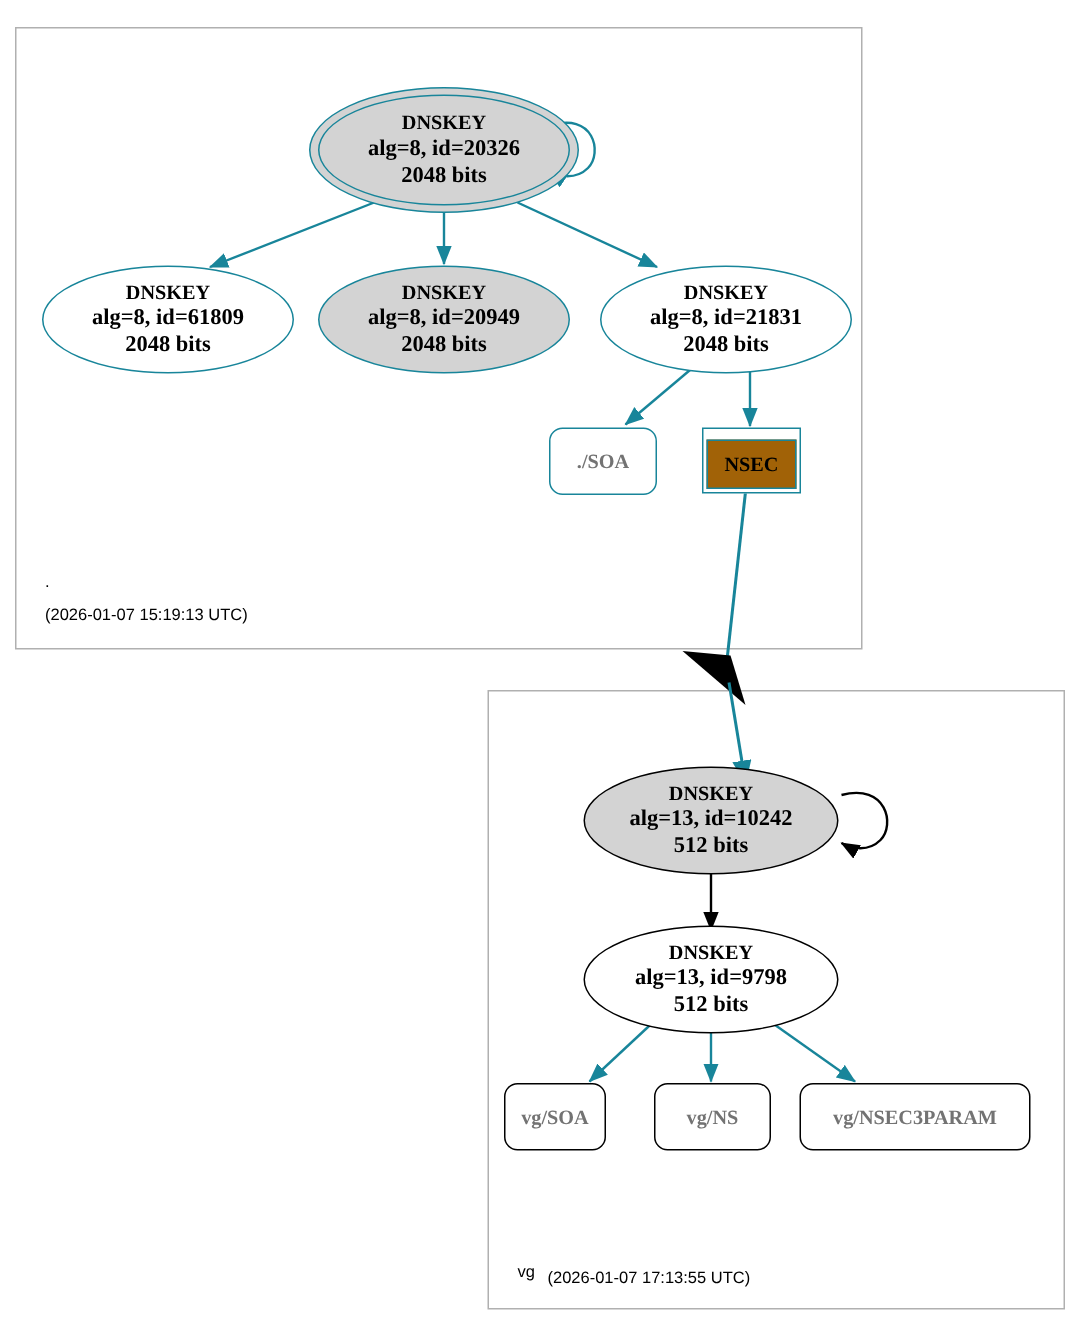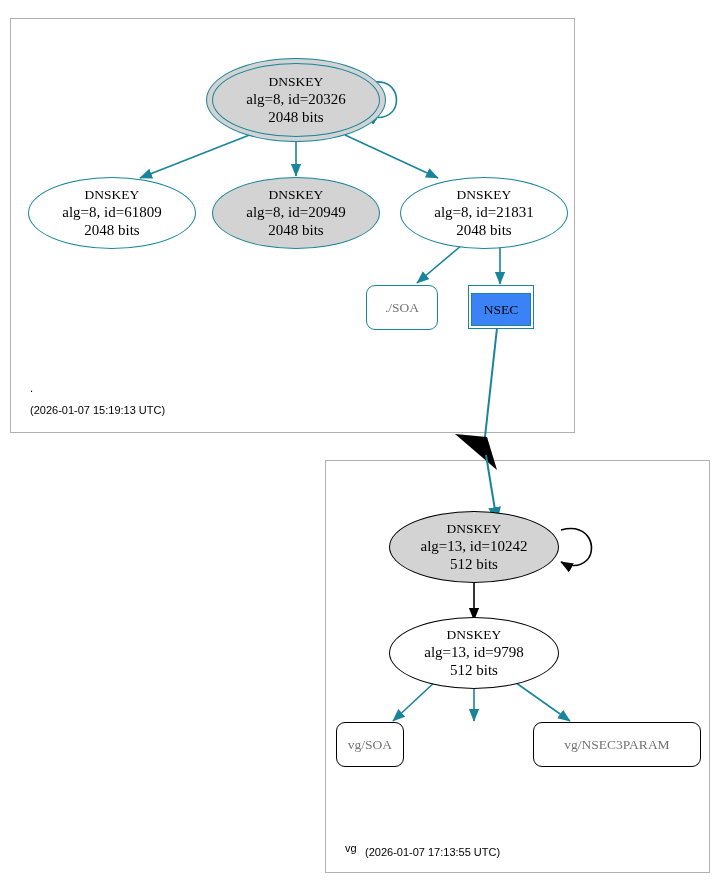--- a/index.html
+++ b/index.html
@@ -44,20 +44,21 @@
   }
   .node {
     position: absolute;
     box-sizing: border-box;
     display: flex;
     flex-direction: column;
     align-items: center;
     justify-content: center;
     text-align: center;
     white-space: nowrap;
+    font-weight: bold;
   }
   .ellipse {
     border-radius: 50%;
   }
   .key-title {
     font-size: 13.5px;
     line-height: 1.12;
     color: #000000;
   }
   .key-sub {
@@ -152,42 +153,45 @@
     <div class="key-title">DNSKEY</div>
     <div class="key-sub">alg=8, id=21831</div>
     <div class="key-sub">2048 bits</div>
   </div>
 
   <div class="node rrset" style="left:366px; top:285px; width:72px; height:45px; border:1.8px solid #18859a; background:#ffffff;">
     <div>./SOA</div>
   </div>
 
   <div class="nsec-outer" style="left:468px; top:285px; width:66px; height:44px; border:1.8px solid #18859a; background:#ffffff;"></div>
-  <div class="node nsec-box" style="left:471px; top:293px; width:60px; height:33px; border:1.8px solid #18859a; background:#3b82f6;">
+  <div class="node nsec-box" style="left:471px; top:293px; width:60px; height:33px; border:1.8px solid #18859a; background:#a16207;">
     <div>NSEC</div>
   </div>
 
   <div class="node ellipse" style="left:389px; top:511px; width:170px; height:72px; border:1.8px solid #000000; background:#d3d3d3;">
     <div class="key-title">DNSKEY</div>
     <div class="key-sub">alg=13, id=10242</div>
     <div class="key-sub">512 bits</div>
   </div>
 
   <div class="node ellipse" style="left:389px; top:617px; width:170px; height:72px; border:1.8px solid #000000; background:#ffffff;">
     <div class="key-title">DNSKEY</div>
     <div class="key-sub">alg=13, id=9798</div>
     <div class="key-sub">512 bits</div>
   </div>
 
   <div class="node rrset" style="left:336px; top:722px; width:68px; height:45px; border:1.8px solid #000000; background:#ffffff;">
     <div>vg/SOA</div>
   </div>
 
+  <div class="node rrset" style="left:436px; top:722px; width:78px; height:45px; border:1.8px solid #000000; background:#ffffff;">
+    <div>vg/NS</div>
+  </div>
 
-  <div class="node rrset" style="left:533px; top:722px; width:168px; height:45px; border:1.8px solid #000000; background:#ffffff;">
+  <div class="node rrset" style="left:533px; top:722px; width:154px; height:45px; border:1.8px solid #000000; background:#ffffff;">
     <div>vg/NSEC3PARAM</div>
   </div>
 
   <div class="zone-name" style="left:30px; top:382px;">.</div>
   <div class="zone-time" style="left:30px; top:404px;">(2026-01-07 15:19:13 UTC)</div>
 
   <div class="zone-name" style="left:345px; top:842px;">vg</div>
   <div class="zone-time" style="left:345px; top:846px;margin-left:20px;">(2026-01-07 17:13:55 UTC)</div>
 
 </div>

